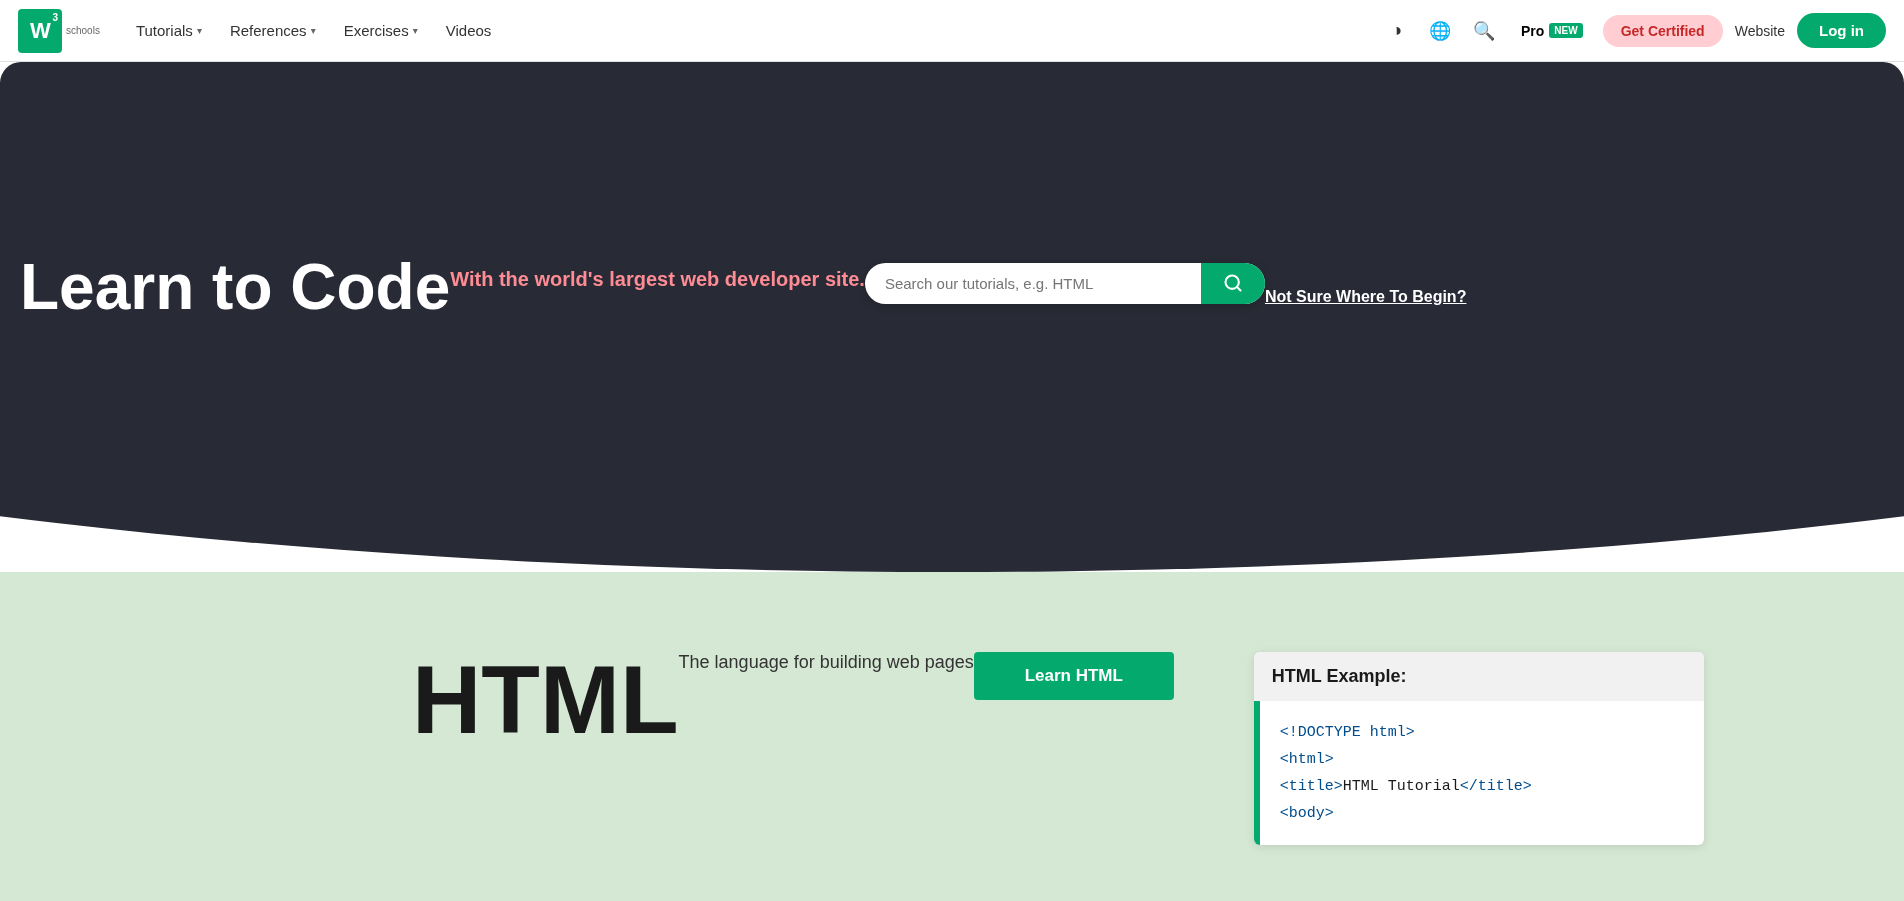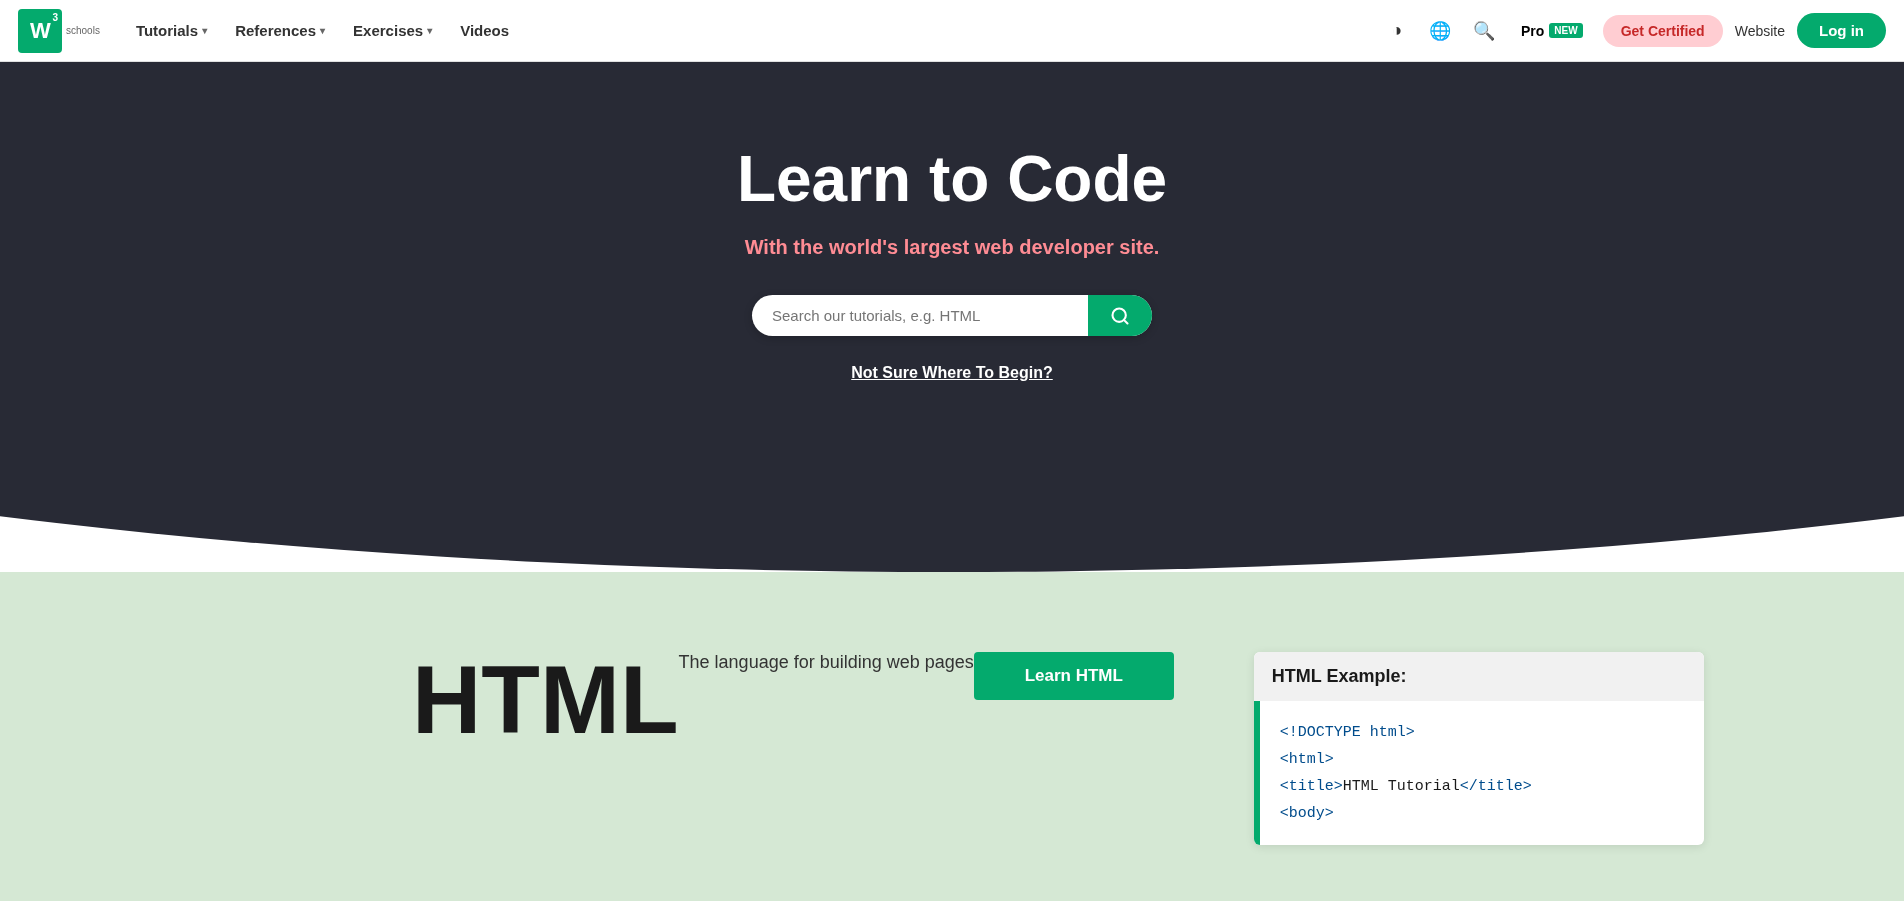--- a/index.html
+++ b/index.html
@@ -63,21 +63,21 @@
     .nav-link {
       display: flex;
       align-items: center;
       gap: 4px;
       padding: 8px 12px;
       font-size: 15px;
       color: #333;
       text-decoration: none;
       cursor: pointer;
       border-radius: 4px;
-      font-weight: 700;
+      font-weight: 400;
     }
     .nav-link .chevron {
       font-size: 10px;
       color: #666;
     }
 
     .nav-right {
       display: flex;
       align-items: center;
       gap: 12px;
@@ -144,25 +144,25 @@
       font-size: 15px;
       font-weight: 700;
       cursor: pointer;
     }
 
     
     .hero {
       background: #282a35;
       padding: 80px 20px 120px;
       display: flex;
-      flex-direction: column;
       align-items: center;
       position: relative;
       clip-path: ellipse(110% 100% at 50% 0%);
       min-height: 510px;
+      border-radius: 21px;
     }
     .hero-title {
       color: #fff;
       font-size: 64px;
       font-weight: 800;
       text-align: center;
       margin-bottom: 20px;
     }
     .hero-subtitle {
       color: #ff8c94;

